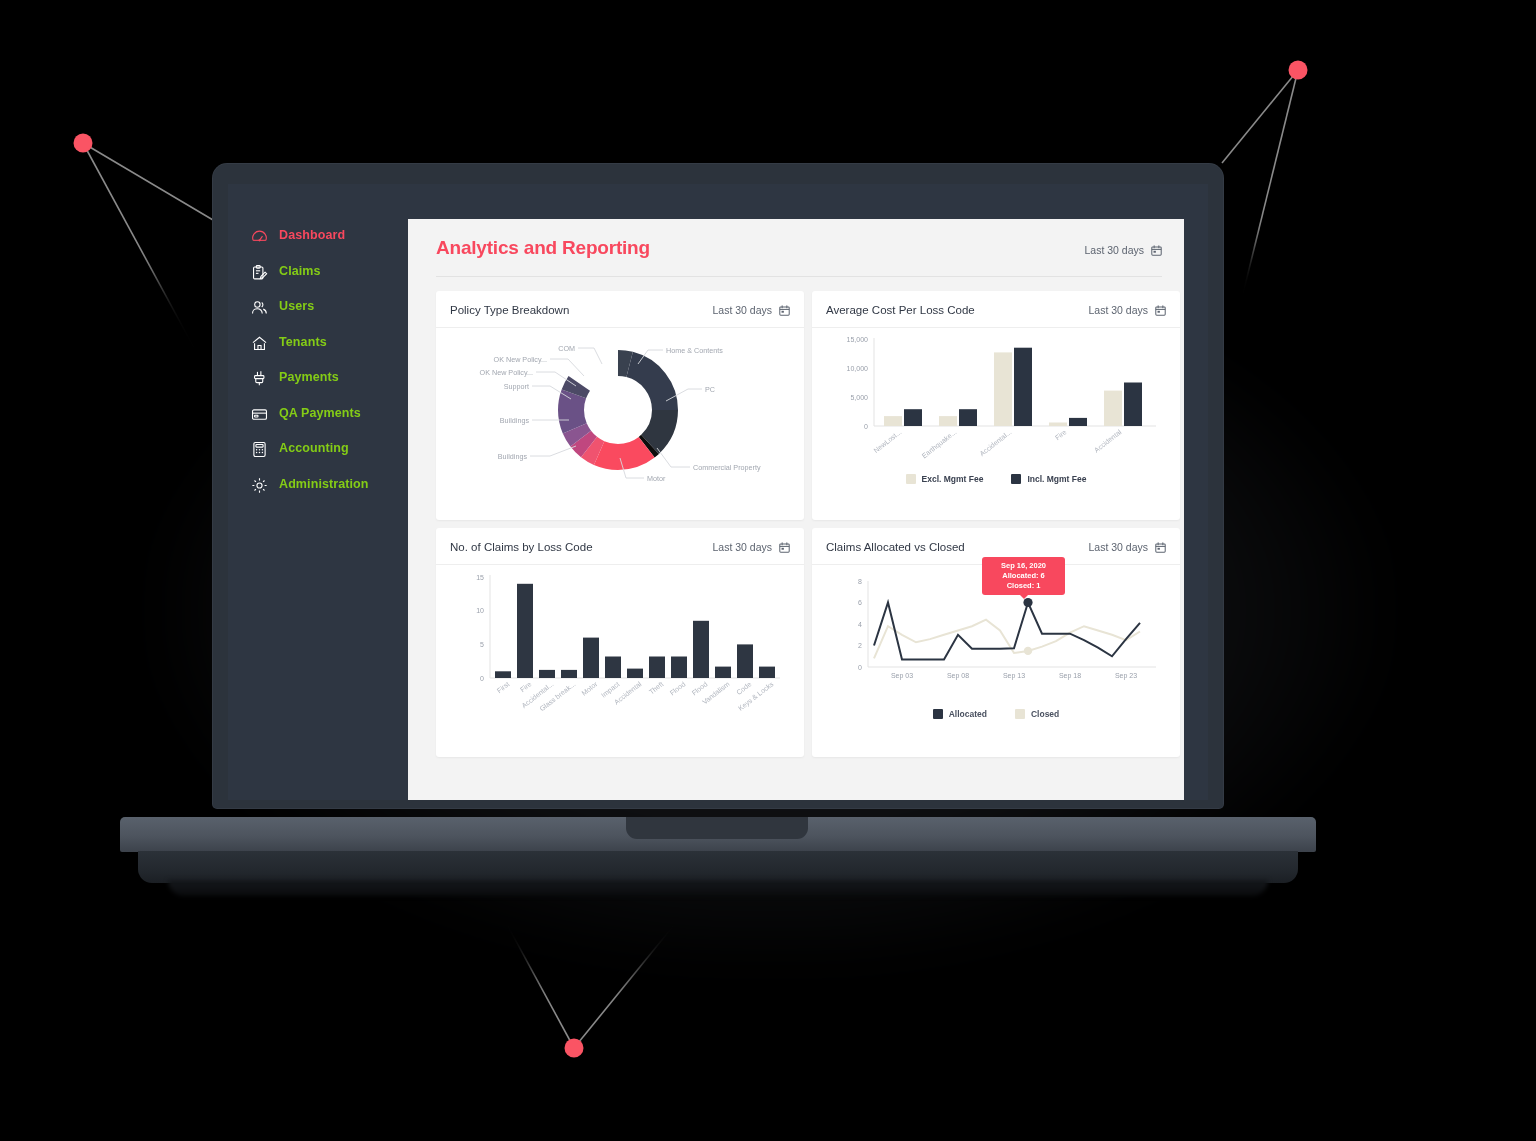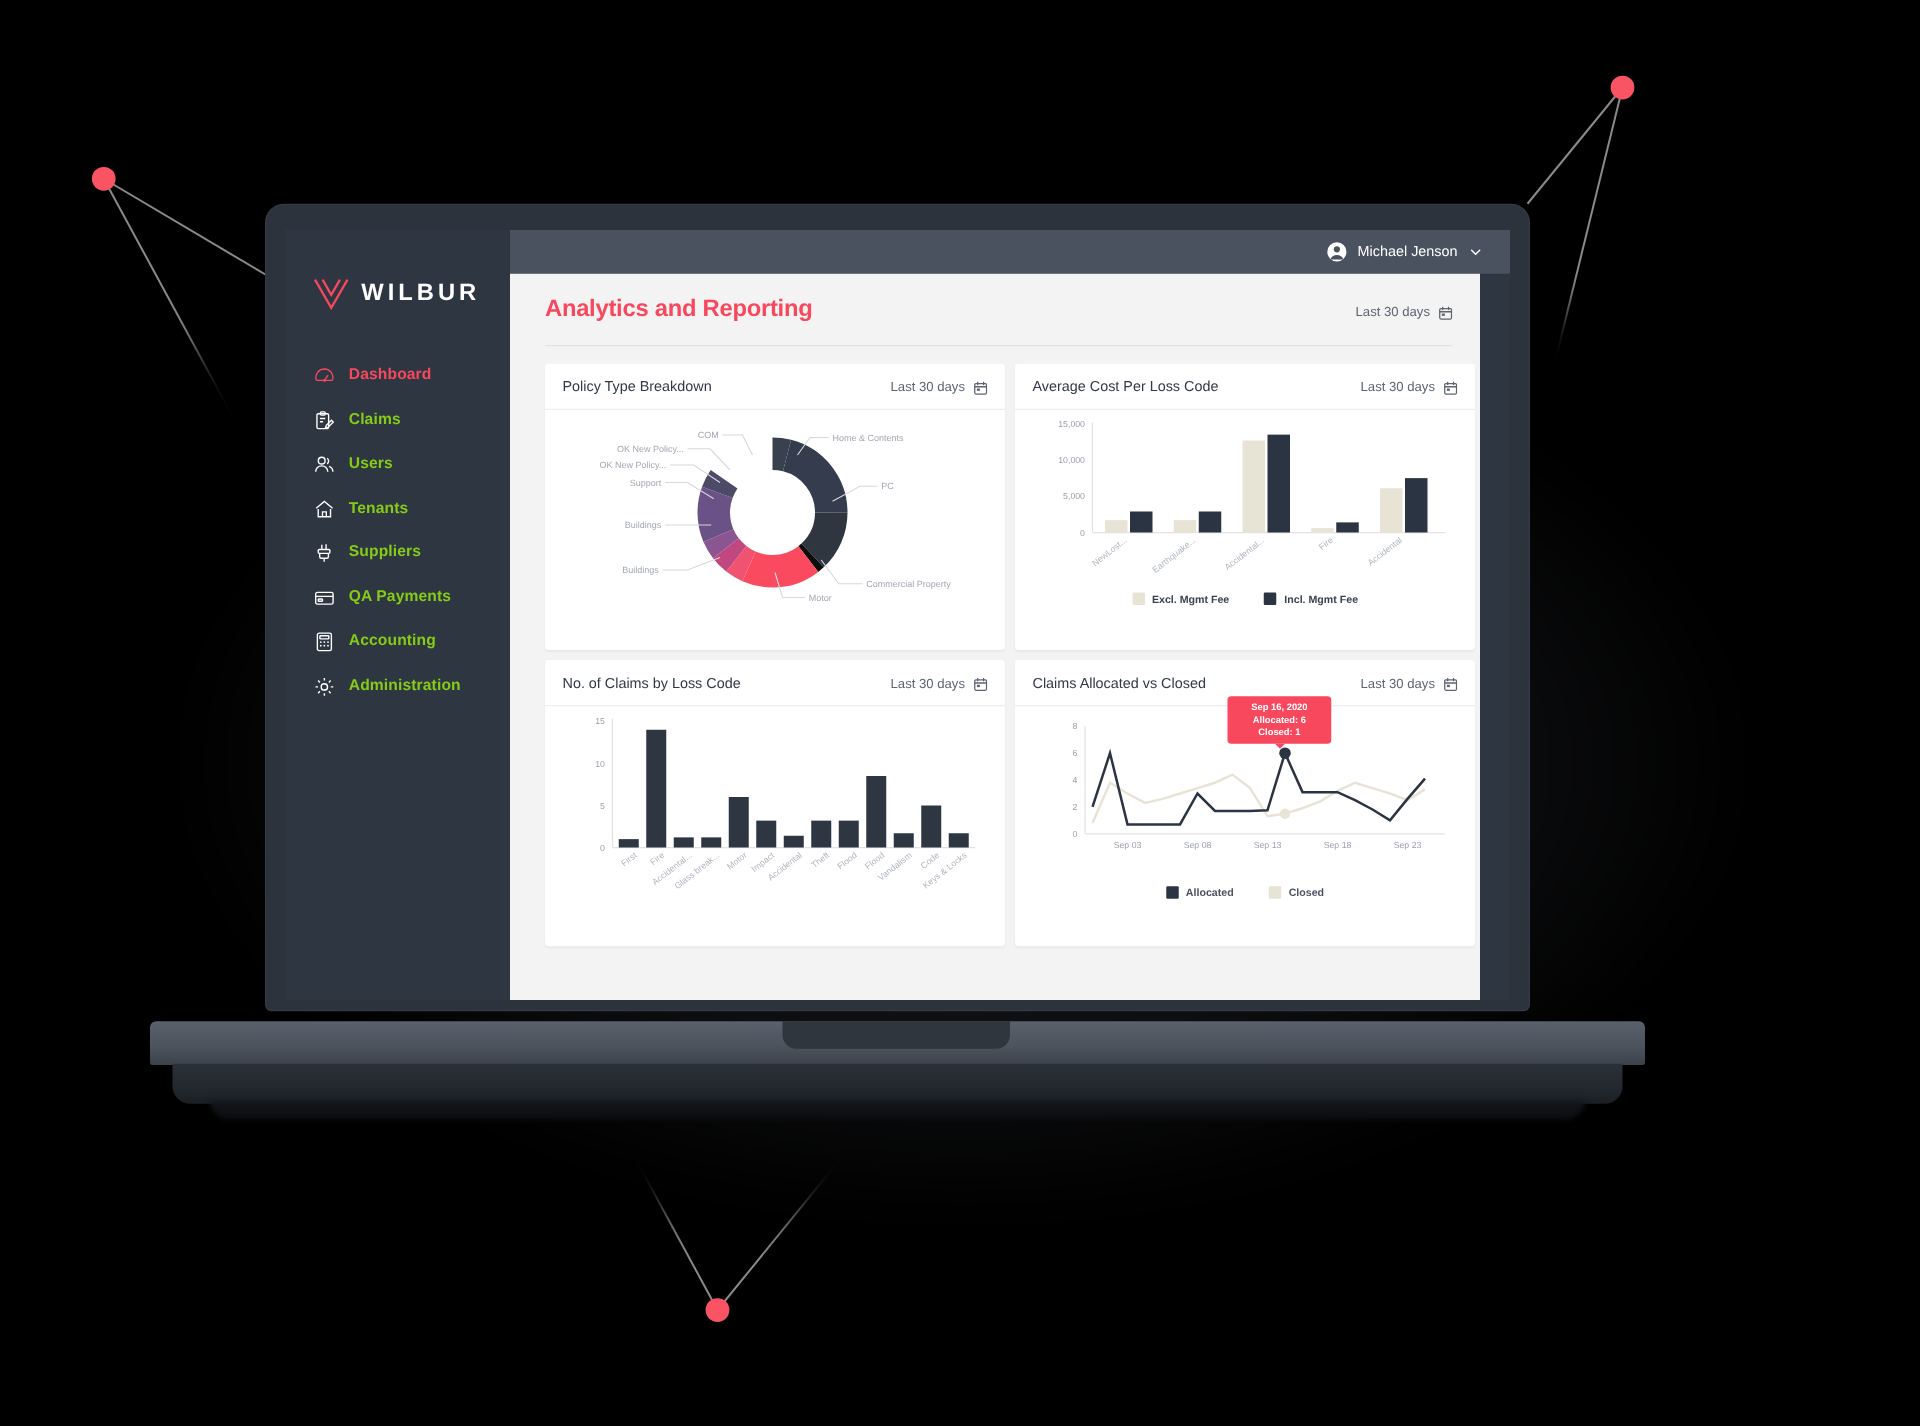--- a/index.html
+++ b/index.html
@@ -136,27 +136,20 @@
       <circle cx="1092" cy="908" r="9.5"></circle>
     </g>
   </svg>
 
   <div class="laptop-glow"></div>
   <div class="laptop-lid"></div>
 
   <div class="laptop-screen">
 
     <div class="sidebar">
-      <div class="brand">
-        <svg class="brand-mark" viewBox="0 0 34 30">
-          <path d="M2 2 L17 28 L32 2" fill="none" stroke="#f8485e" stroke-width="2.1"></path>
-          <path d="M9 2 L17 16 L25 2" fill="none" stroke="#f8485e" stroke-width="2.1"></path>
-        </svg>
-        <span class="brand-text">WILBUR</span>
-      </div>
 
       <div class="nav">
 
         <div class="nav-item active">
           <svg class="nav-icon" viewBox="0 0 20 20" fill="none" stroke="#f8485e" stroke-width="1.3">
             <path d="M2.5 14.5a8 8 0 1 1 15 0"></path>
               <circle cx="10" cy="14.5" r="1.3" fill="#f8485e" stroke="none"></circle>
             <path d="M10 14.5 L13.5 9.5"></path>
               <path d="M2.5 14.5 h15"></path>
           </svg>
@@ -194,21 +187,21 @@
         </div>
 
         <div class="nav-item">
           <svg class="nav-icon" viewBox="0 0 20 20" fill="none" stroke="#ffffff" stroke-width="1.3">
             <path d="M7.6 2.2v4.4"></path>
               <path d="M11.6 1.6v5"></path>
             <rect x="4.2" y="6.6" width="11" height="3.6" rx="1"></rect>
             <path d="M5.6 10.2v3.2c0 .8.6 1.4 1.4 1.4h5.4c.8 0 1.4-.6 1.4-1.4v-3.2"></path>
             <path d="M9.8 14.8V18"></path>
           </svg>
-          <span class="nav-label">Suppliers</span>
+          <span class="nav-label">Payments</span>
         </div>
 
         <div class="nav-item">
           <svg class="nav-icon" viewBox="0 0 20 20" fill="none" stroke="#ffffff" stroke-width="1.3">
             <rect x="1.8" y="4.6" width="16.4" height="11" rx="1.6"></rect>
               <path d="M1.8 8.4h16.4"></path>
             <rect x="4.2" y="10.8" width="4" height="2.2" rx=".6"></rect>
           </svg>
           <span class="nav-label">QA Payments</span>
         </div>
@@ -230,31 +223,20 @@
         <div class="nav-item">
           <svg class="nav-icon" viewBox="0 0 20 20" fill="none" stroke="#ffffff" stroke-width="1.3">
             <circle cx="10" cy="10" r="3"></circle>
             <path d="M10 1.6v2.4M10 16v2.4M1.6 10h2.4M16 10h2.4M4.1 4.1l1.7 1.7M14.2 14.2l1.7 1.7M15.9 4.1l-1.7 1.7M5.8 14.2l-1.7 1.7"></path>
           </svg>
           <span class="nav-label">Administration</span>
         </div>
       </div>
     </div>
 
-    <div class="topbar">
-      <svg class="avatar-ic" viewBox="0 0 20 20">
-        <circle cx="10" cy="10" r="9" fill="#ffffff"></circle>
-        <circle cx="10" cy="7.6" r="2.9" fill="#4b525f"></circle>
-        <path d="M3.8 17.2a6.6 6.6 0 0 1 12.4 0z" fill="#4b525f"></path>
-      </svg>
-      <span class="topbar-user">Michael Jenson</span>
-      <svg class="chev" viewBox="0 0 20 20" fill="none" stroke="#ffffff" stroke-width="1.8" stroke-linecap="round">
-        <path d="M5 8 L10 13 L15 8"></path>
-      </svg>
-    </div>
 
     <div class="content">
 
       <div class="page-head">
         <div class="page-title">Analytics and Reporting</div>
         <div class="range-pill">
           <span>Last 30 days</span>
           <svg class="cal-ic" viewBox="0 0 14 14">
             <rect x="1" y="2.4" width="12" height="10.6" rx="1.2" fill="none" stroke="#5d6470" stroke-width="1.3"></rect>
             <path d="M1 5.6h12" stroke="#5d6470" stroke-width="1.3"></path>

